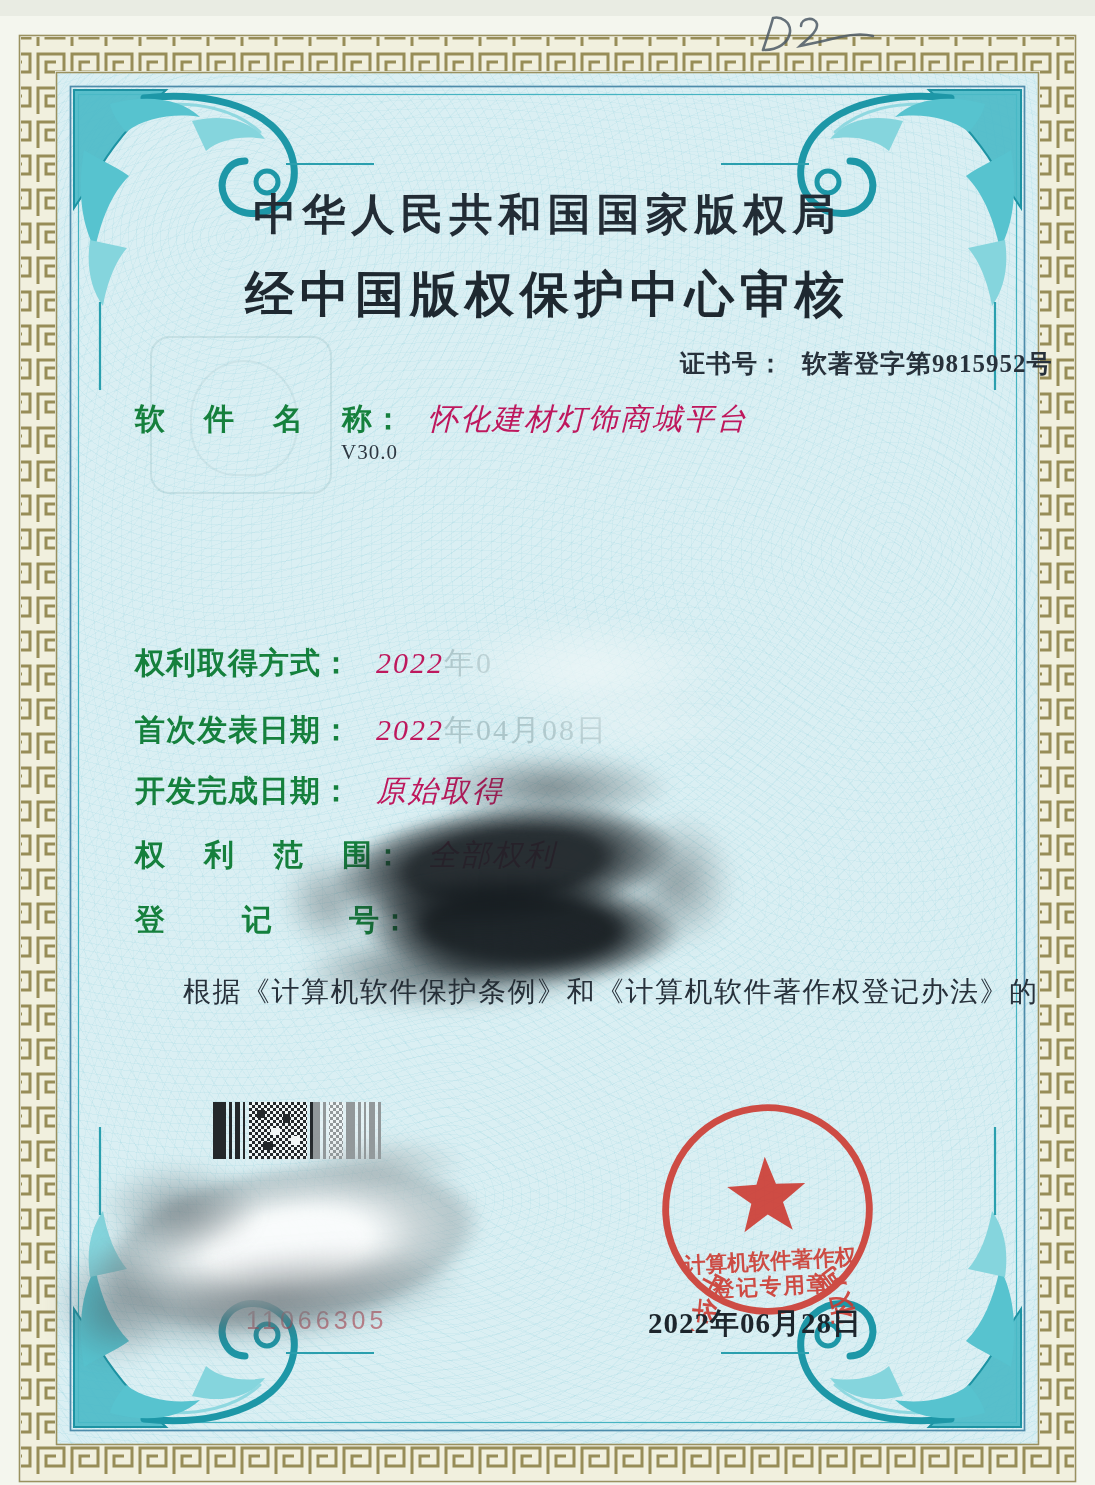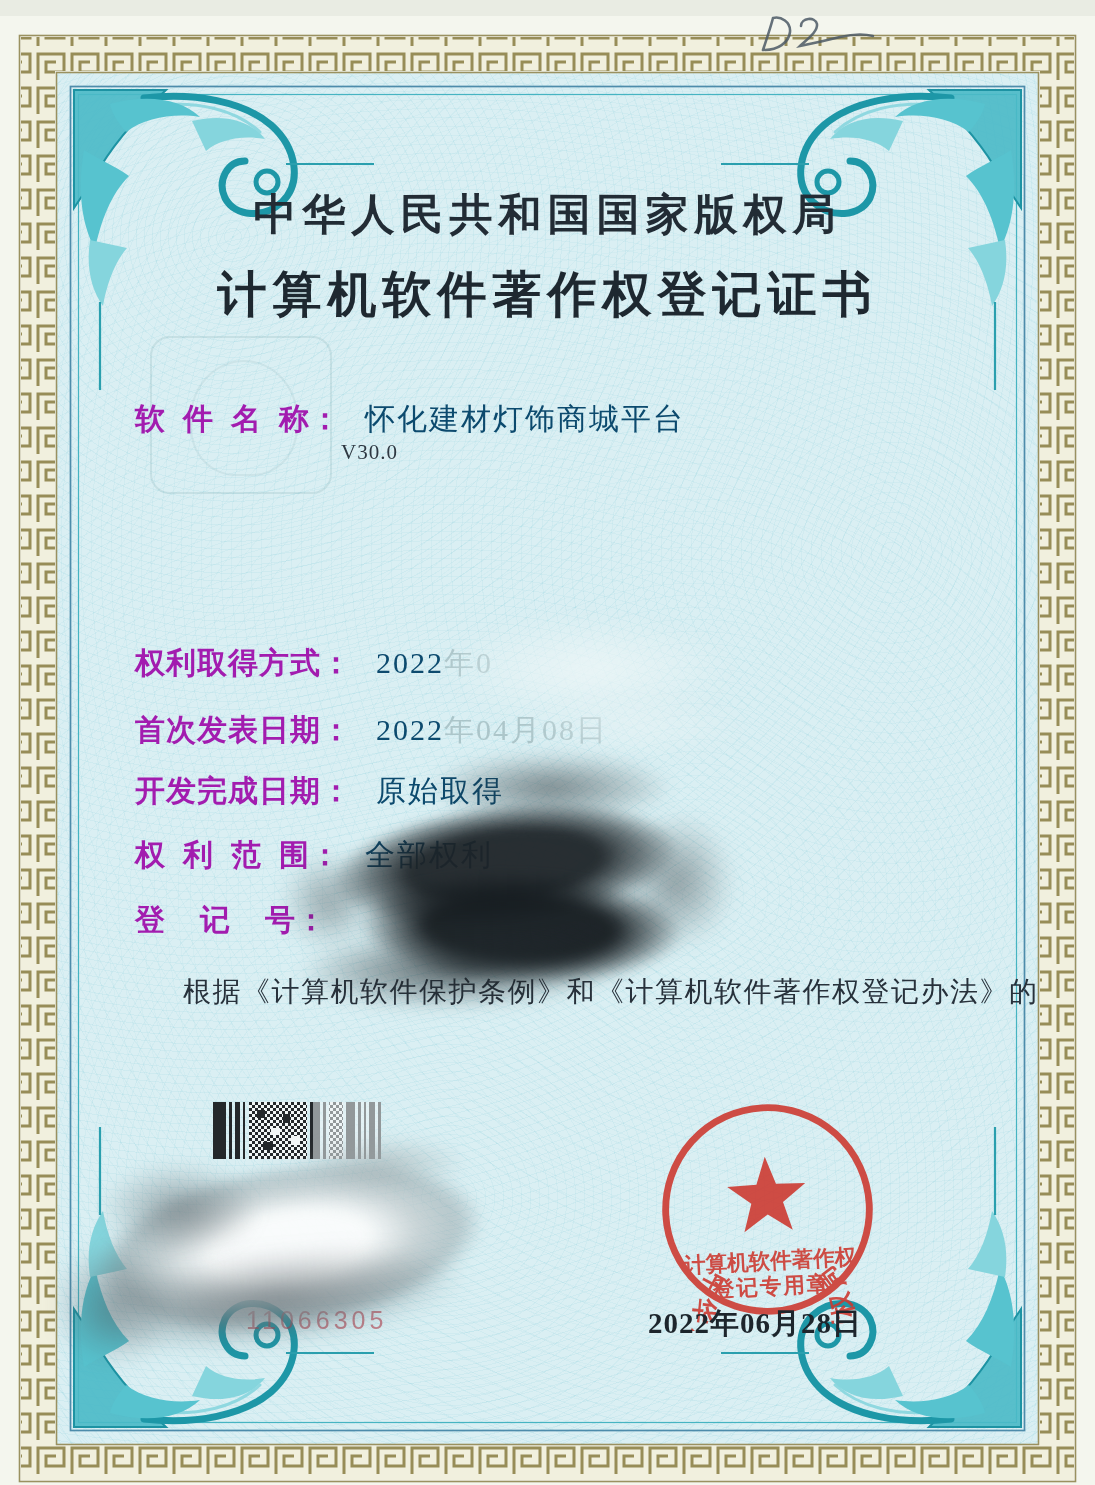--- a/index.html
+++ b/index.html
@@ -29,22 +29,22 @@
     font-size:43px; font-weight:bold; letter-spacing:6px; color:#222c35;
   }
   .cert-title {
     left:0; right:0; top:246px; text-align:center;
     font-size:49px; font-weight:bold; letter-spacing:6px; color:#1e2830;
   }
   .cert-no { left:680px; top:331px; font-size:25px; font-weight:bold; letter-spacing:1px; }
   .cert-no .v { margin-left:18px; }
 
   .row { position:absolute; left:135px; z-index:4; font-size:30px; }
-  .lbl { font-weight:bold; white-space:pre; color:#a21caf; letter-spacing:1px; }
-  .val { margin-left:24px; color:#0c4a6e; letter-spacing:2px; }
+  .lbl { font-weight:bold; white-space:pre; color:#15803d; letter-spacing:1px;font-family:Liberation Mono, monospace; }
+  .val { margin-left:24px; color:#be185d; letter-spacing:2px;font-style:italic; }
   .val-faded { color:#9fb9bd; opacity:.75; letter-spacing:2px; }
   .val2 { position:absolute; left:341px; font-size:21px; color:#2e3842; letter-spacing:1px; z-index:4; }
 
   .stmt { position:absolute; z-index:4; font-size:28px; color:#27313b; letter-spacing:1.5px; }
 
   .issue-date {
     position:absolute; left:648px; top:1288px; width:240px; 
     font-size:29px; font-weight:bold; color:#1d252c; letter-spacing:1px; z-index:5;
   }
   .receipt-no {
@@ -152,21 +152,24 @@
 
     <use href="#orn" transform="translate(74,74)"></use>
     <use href="#orn" transform="translate(1021,74) scale(-1,1)"></use>
     <use href="#orn" transform="translate(74,1411) scale(1,-1)"></use>
     <use href="#orn" transform="translate(1021,1411) scale(-1,-1)"></use>
   </svg>
 
   <div class="watermark"></div>
 
   <div class="txt authority">中华人民共和国国家版权局</div>
-  <div class="txt cert-title">计算机软件著作权登记证书</div>
+  <div class="txt cert-title">经中国版权保护中心审核</div>
+  <div class="txt cert-no">
+    <span class="l">证书号：</span><span class="v">软著登字第9815952号</span>
+  </div>
 
   <div class="row" style="top:383px">
     <span class="lbl">软  件  名  称：</span><span class="val">怀化建材灯饰商城平台</span>
   </div>
   <div class="val2" style="top:424px">V30.0</div>
 
 
   <div class="row" style="top:627px">
     <span class="lbl">权利取得方式：</span><span class="val">2022</span><span class="val-faded">年0</span>
   </div>

